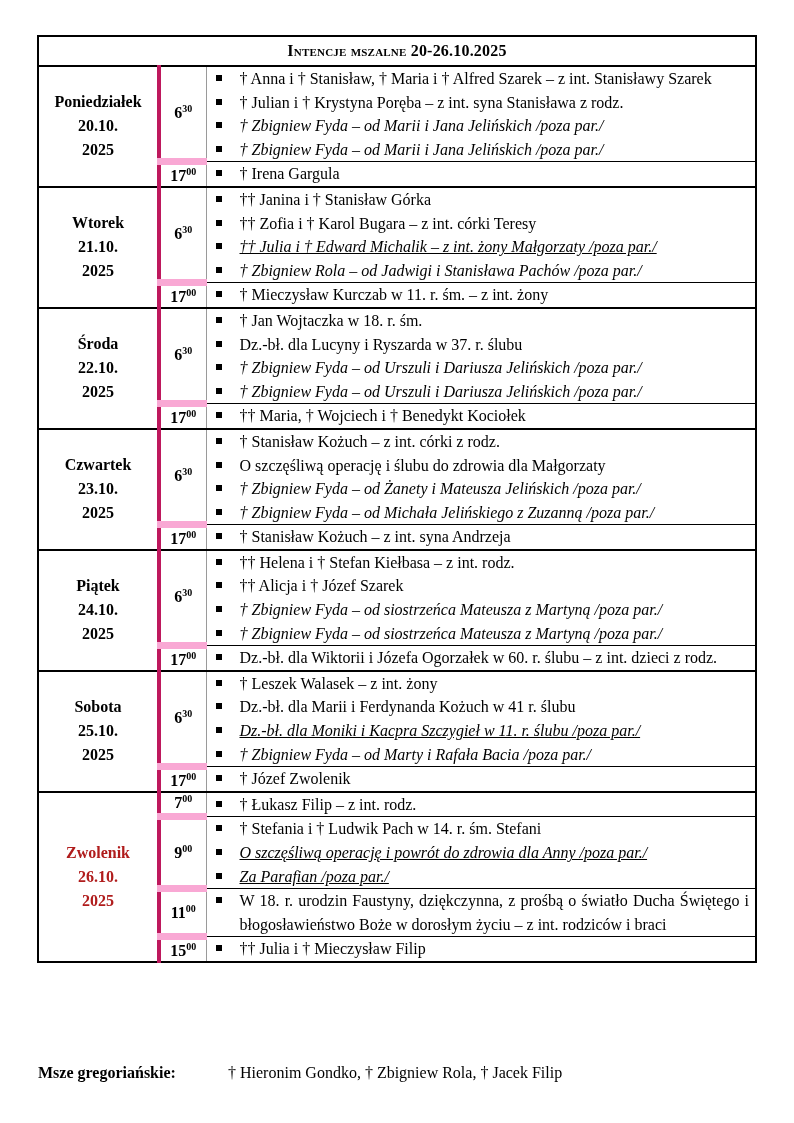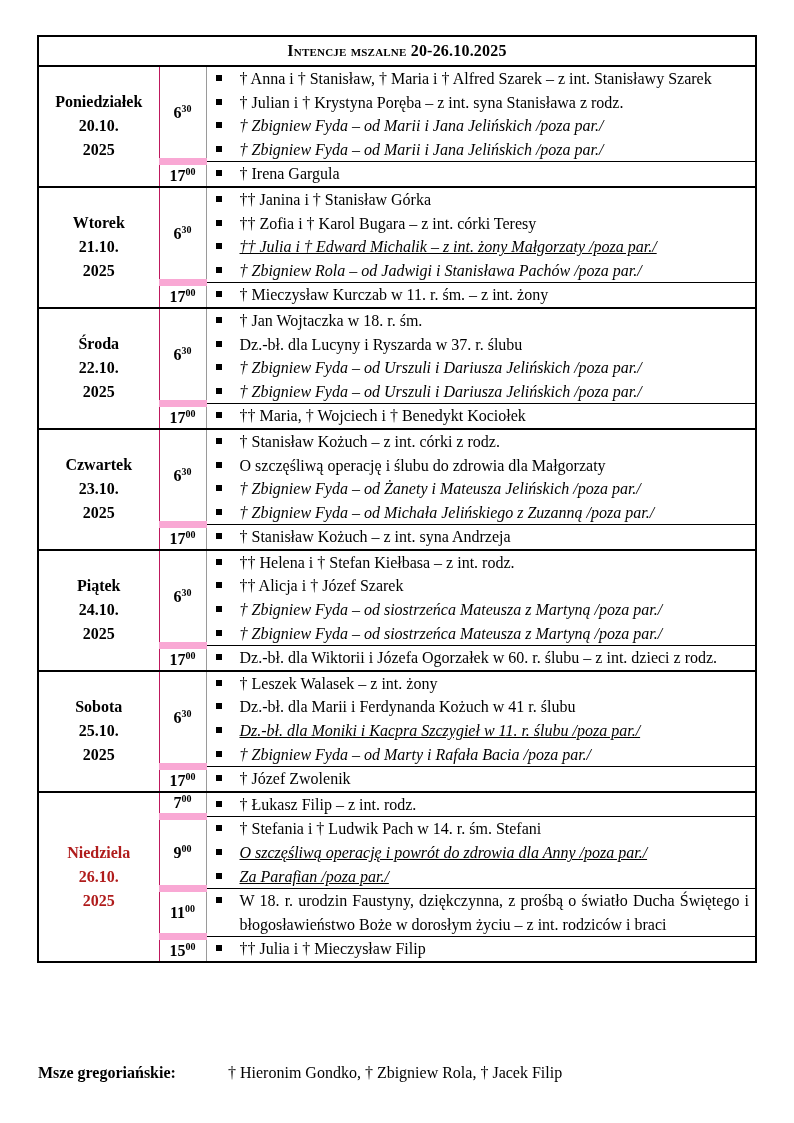--- a/index.html
+++ b/index.html
@@ -1,21 +1,21 @@
 <!DOCTYPE html>
 <html><head>
 <meta charset="utf-8">
 <style>
   html, body { margin: 0; padding: 0; background: #ffffff; }
   body { width: 794px; height: 1123px; position: relative; font-family: "Liberation Serif", serif; color: #000; }
   .page { position: absolute; left: 37px; top: 35px; width: 720px; }
   table.sched { border-collapse: collapse; width: 720px; table-layout: fixed; border: 2px solid #000; }
   table.sched td { padding: 0; vertical-align: middle; }
   .title-cell { height: 28px; text-align: center; font-weight: bold; font-size: 16px; border-bottom: 2px solid #000; font-variant: small-caps; letter-spacing: 0.2px; margin-left: 16px; }
-  .day-cell { width: 121px; text-align: center; font-weight: bold; font-size: 16px; line-height: 24px; border-right: 1px solid #be185d; border-bottom: 2px solid #000; }
+  .day-cell { width: 121px; text-align: center; font-weight: bold; font-size: 16px; line-height: 24px; border-right: 4px solid #be185d; border-bottom: 2px solid #000; }
   .day-cell.red { color: #b01c1c; }
   .time-cell { width: 46px; text-align: center; font-weight: bold; font-size: 16px; border-right: 1px solid #9a9a9a; border-bottom: 7px solid #f9a8d4; }
   .time-cell sup { font-size: 10px; vertical-align: 6px; line-height: 0; }
   .int-cell { font-size: 16px; line-height: 23.6px; border-bottom: 1px solid #000; padding: 0 6px 0 0 !important; }
   tr.last-of-day td.time-cell, tr.last-of-day td.int-cell { border-bottom: 2px solid #000; }
   ul.ints { list-style: none; margin: 0; padding: 0; }
   ul.ints li { position: relative; padding-left: 33px; text-align: justify; }
   ul.ints li .bullet { position: absolute; left: 9px; top: 8px; width: 6px; height: 6px; background: #000; }
   ul.ints li.it .txt { font-style: italic; }
   ul.ints li.ul .txt { text-decoration: underline; }
@@ -175,21 +175,21 @@
         <tr class="last-of-day">
           <td class="time-cell"><span>17</span><sup>00</sup></td>
           <td class="int-cell">
             <ul class="ints">
               <li class=""><span class="bullet"></span><span class="txt">† Józef Zwolenik</span></li>
             </ul>
           </td>
         </tr>
         <tr>
           <td class="day-cell red" rowspan="4">
-            <div>Niedziela</div>
+            <div>Zwolenik</div>
             <div>26.10.</div>
             <div>2025</div>
           </td>
           <td class="time-cell"><span>7</span><sup>00</sup></td>
           <td class="int-cell">
             <ul class="ints">
               <li class=""><span class="bullet"></span><span class="txt">† Łukasz Filip – z int. rodz.</span></li>
             </ul>
           </td>
         </tr>

